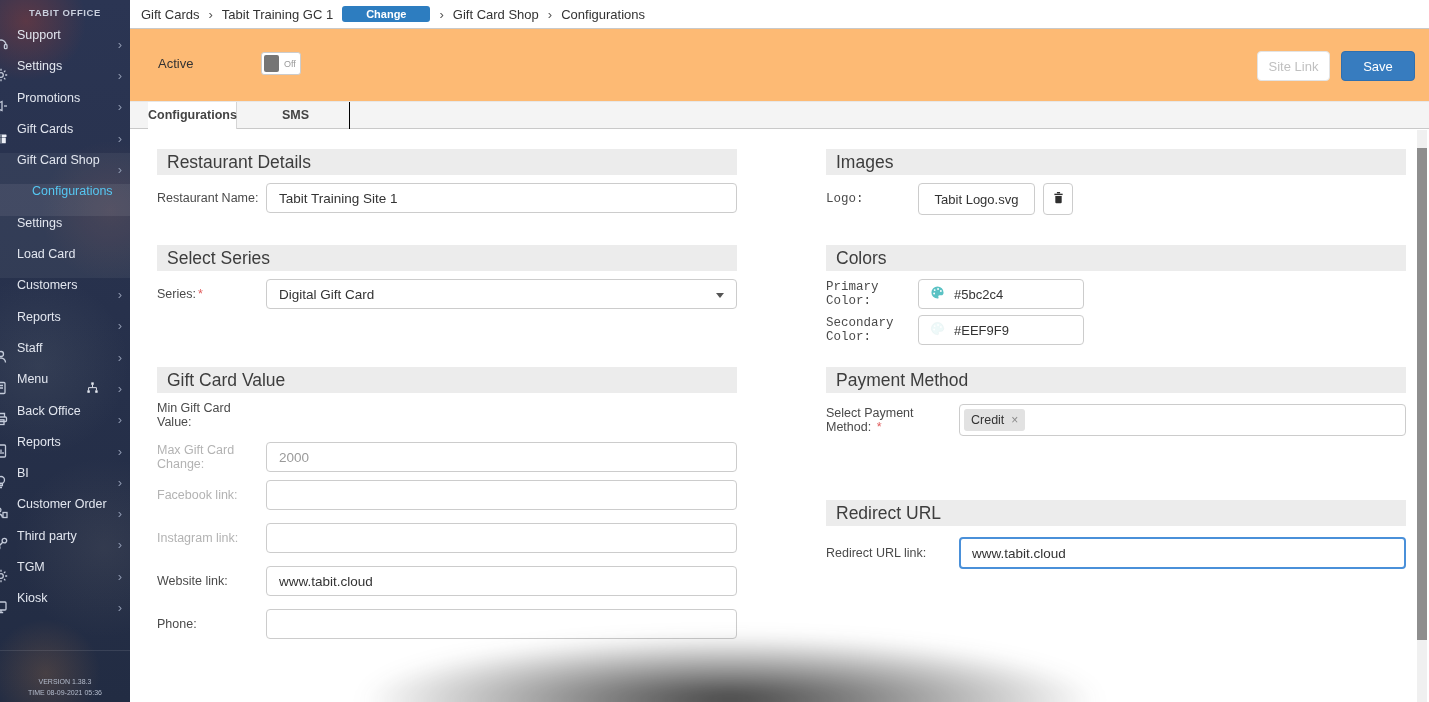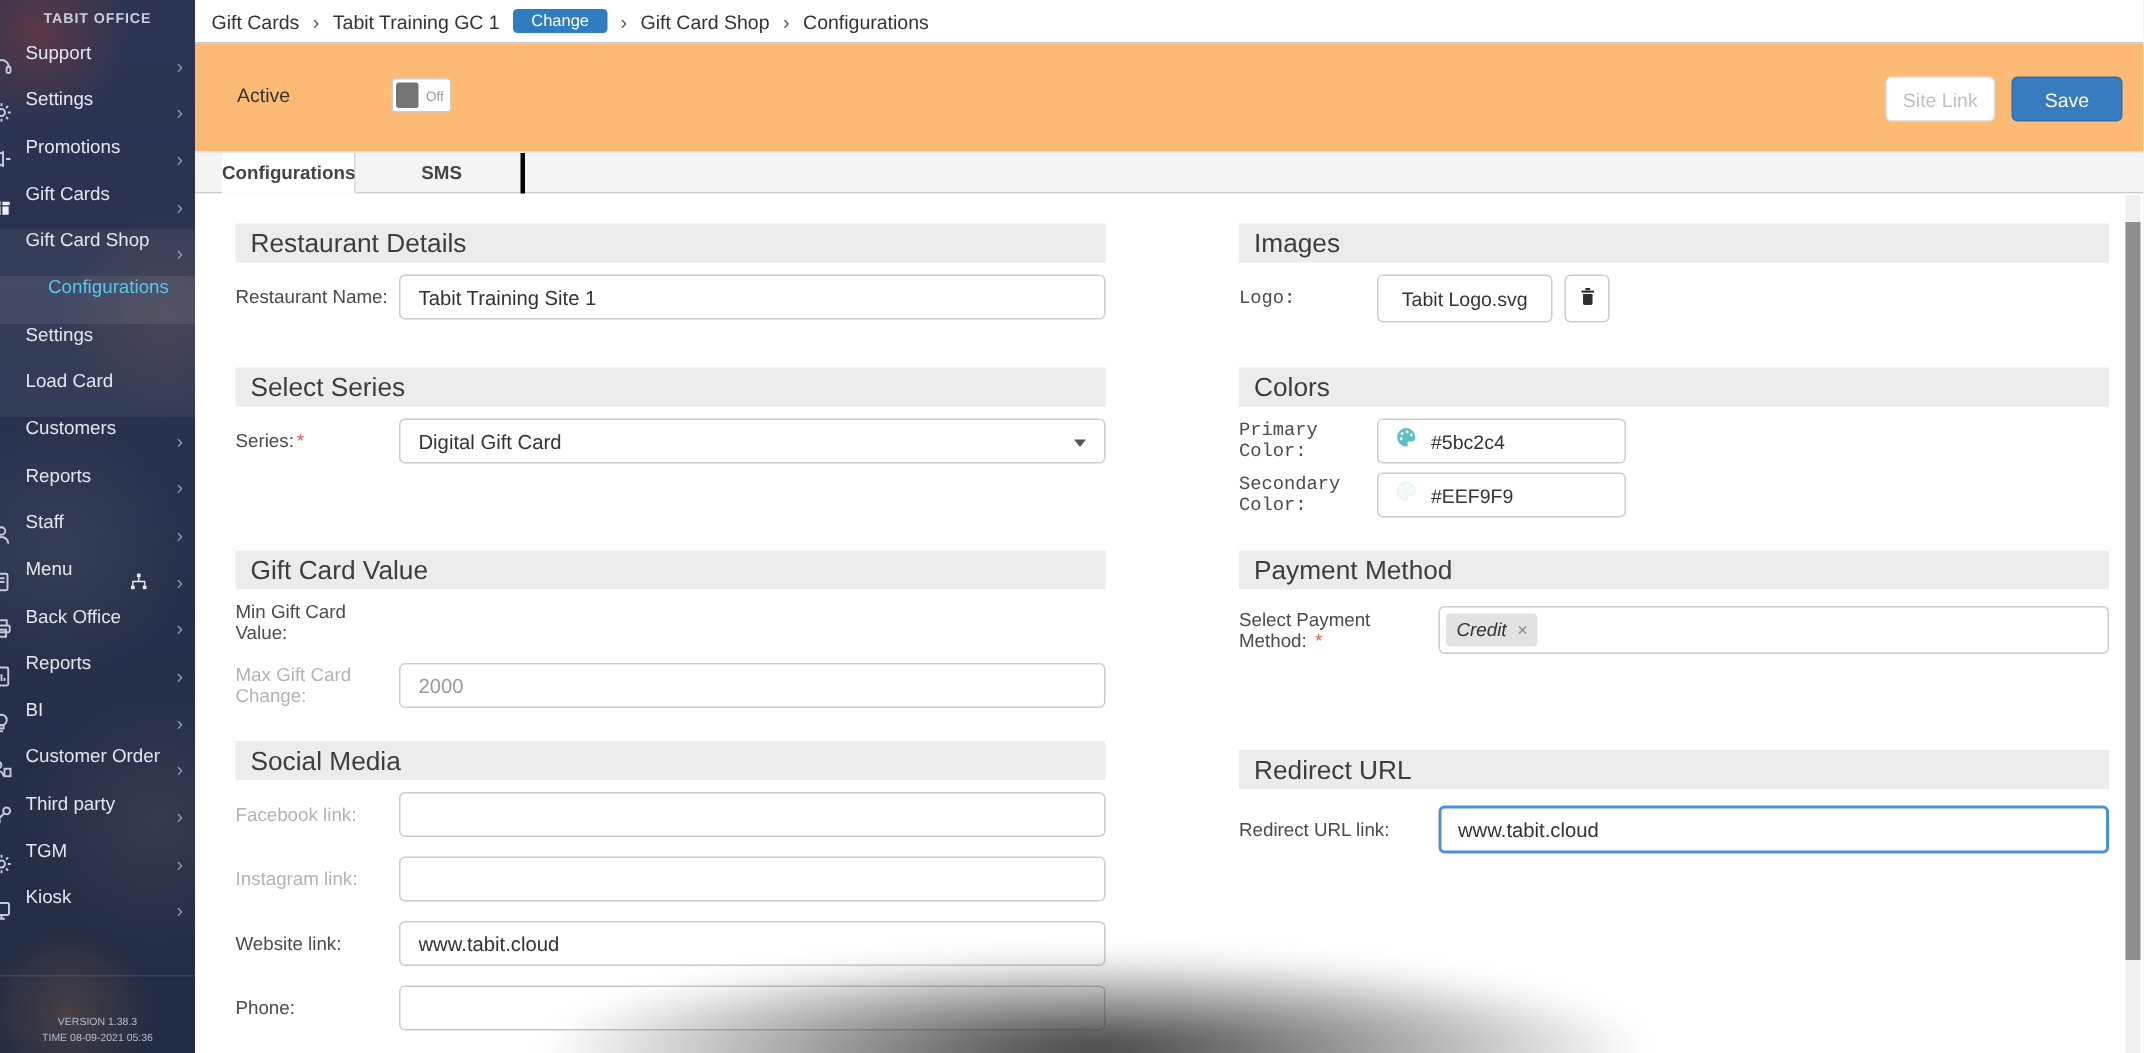--- a/index.html
+++ b/index.html
@@ -56,22 +56,22 @@
   .main { position:absolute; left:130px; top:0; right:0; bottom:0; background:#fff; }
 
   .breadcrumb {
     position:absolute; top:0; left:0; right:0; height:29px;
     display:flex; align-items:center; gap:9px; padding-left:11px;
     border-bottom:1px solid #c9c9c9; font-size:13px; color:#333; background:#fff;
   }
   .crumb { cursor:pointer; }
   .crumb-sep { color:#555; font-size:13px; }
   .change-badge {
-    background:#2d7dc0; color:#fff; font-size:11px; padding:2px 12px;
-    border-radius:3px; cursor:pointer; border:none; font-family:inherit;
+    background:#2d7dc0; color:#fff; font-size:11px; padding:2px 24px;
+    border-radius:3px; cursor:pointer; border:none; font-family:inherit;font-weight:bold;
   }
 
   .toolbar { position:absolute; top:29px; left:0; right:0; height:72px; background:#fdba74; }
   .active-label { position:absolute; left:28px; top:27px; font-size:13px; color:#333; }
   .toggle {
     position:absolute; left:131px; top:23px; width:40px; height:23px;
     border:1px solid #ccc; border-radius:3px; background:#fff; cursor:pointer;
     display:flex; align-items:center;
   }
   .toggle-knob { width:15px; height:17px; background:#757575; border-radius:2px; margin-left:2px; }
@@ -90,21 +90,21 @@
     position:absolute; top:101px; left:0; right:0; height:28px;
     background:#f4f4f4; border-top:1px solid #e7e7e7;
   }
   .tabstrip::before { content:""; position:absolute; left:0; right:0; bottom:0; height:1px; background:#c9c9c9; }
   .tab {
     position:relative; z-index:1; display:inline-block; height:100%;
     text-align:center; font-size:12.5px; font-weight:bold; color:#444;
     line-height:27px; cursor:pointer;
   }
   .tab-active { width:89px; margin-left:18px; background:#fff; border-right:1px solid #d5d5d5; }
-  .tab-inactive { width:109px; border-right:3px solid #000000; }
+  .tab-inactive { width:109px; border-right:1px solid #000000; }
 
   .content { position:absolute; top:129px; left:0; right:0; bottom:0; background:#fff; }
   .col { position:absolute; top:0; width:580px; }
   .col-left { left:27px; }
   .col-right { left:696px; }
 
   .sec-header {
     background:#ececec; color:#3d3d3d; font-size:17.5px;
     height:26px; line-height:26px; padding:0 10px;
   }
@@ -140,21 +140,21 @@
   }
   .icon-btn svg { width:15px; height:16px; }
   .color-input {
     width:166px; height:30px; border:1px solid #ccc; border-radius:4px;
     display:flex; align-items:center; gap:9px; padding:0 11px; background:#fff; cursor:pointer;
   }
   .color-input svg { width:15px; height:15px; flex-shrink:0; }
   .hex { font-size:13px; color:#333; }
   .tag-input {
     flex:1; height:32px; border:1px solid #ccc; border-radius:4px;
-    display:flex; align-items:center; padding:0 4px; background:#fff;font-style:italic;
+    display:flex; align-items:center; padding:0 4px; background:#fff;
   }
   .chip {
     background:#e2e2e2; border-radius:3px; padding:4px 7px; font-size:12.5px;
     color:#333; display:inline-flex; align-items:center; gap:7px;
   }
   .chip-x { color:#8a8a8a; font-size:12px; cursor:pointer; line-height:1; }
   .redirect-input {
     flex:1; height:32px; border:2px solid #4a90d9; border-radius:4px;
     padding:0 11px; font-size:13.5px; color:#333; font-family:inherit; outline:none; min-width:0;
   }
@@ -421,21 +421,20 @@
 
         <div class="sec-header" style="margin-top:58px;">Gift Card Value</div>
         <div class="row">
           <span class="row-label">Min Gift Card Value:</span>
         </div>
         <div class="row" style="margin-top:13px;">
           <span class="row-label muted">Max Gift Card Change:</span>
           <input class="txt-input muted-val" type="text" value="2000" style="">
         </div>
 
-        <div class="sec-header" style="margin-top:22px;">Social Media</div>
         <div class="row">
           <span class="row-label muted">Facebook link:</span>
           <input class="txt-input" type="text" value="" style="">
         </div>
         <div class="row" style="margin-top:13px;">
           <span class="row-label muted">Instagram link:</span>
           <input class="txt-input" type="text" value="" style="">
         </div>
         <div class="row" style="margin-top:13px;">
           <span class="row-label">Website link:</span>

